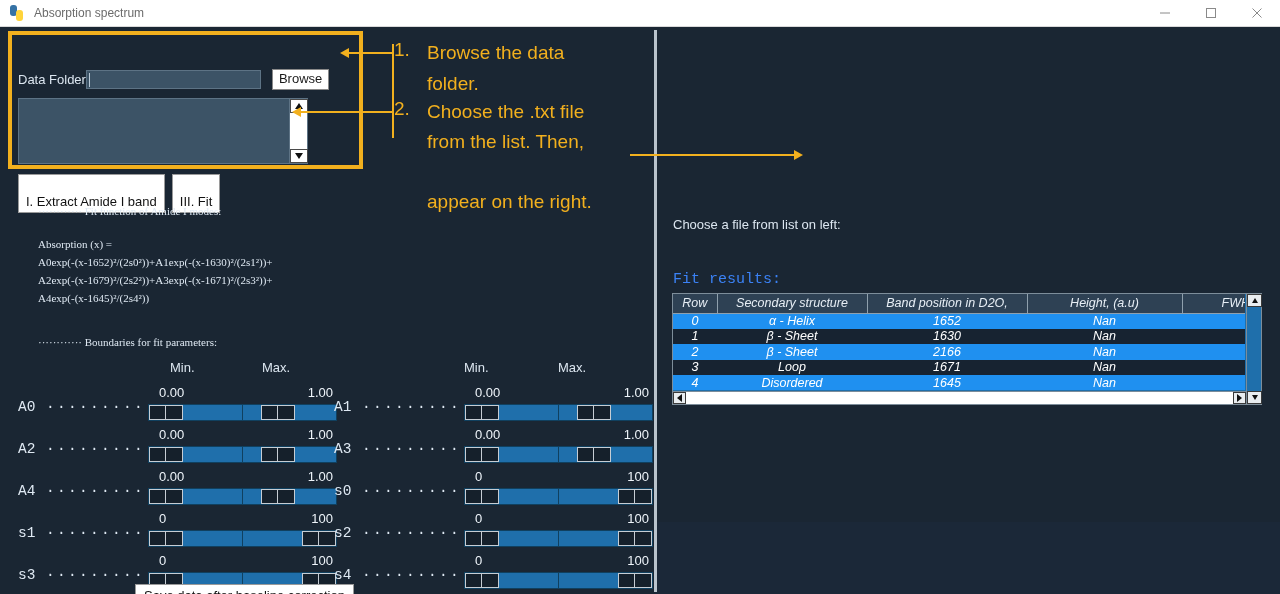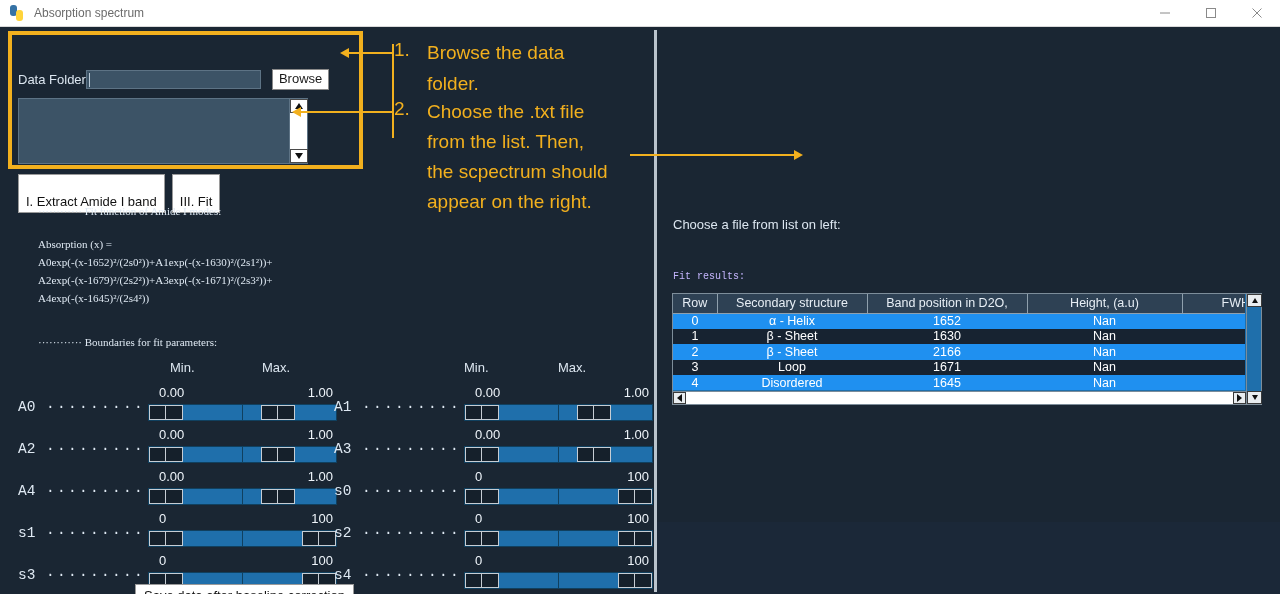--- a/index.html
+++ b/index.html
@@ -157,30 +157,30 @@
   .arrow-right {
     position: absolute; width: 0; height: 0;
     border-top: 5px solid transparent; border-bottom: 5px solid transparent;
     border-left: 9px solid #f2b01e;
   }
 
   
   #right-panel { position: absolute; left: 658px; top: 27px; width: 622px; height: 567px; }
   #choose-file-text { position: absolute; left: 15px; top: 190px; color: #dce6f0; font-size: 13px; }
   #fit-results-heading {
-    position: absolute; left: 15px; top: 244px; color: #c4b5fd;
-    font-family: "Liberation Mono", "DejaVu Sans Mono", monospace; font-size: 10px;
+    position: absolute; left: 15px; top: 244px; color: #3b82f6;
+    font-family: "Liberation Mono", "DejaVu Sans Mono", monospace; font-size: 15px;
   }
 
   
   #results-table-wrap {
     position: absolute; left: 14px; top: 266px; width: 590px; height: 112px;
     background: #1f6fab; border: 1px solid #7d8d9a;
   }
-  #results-table { position: absolute; left: 0; top: 0; right: 16px; bottom: 14px; overflow: hidden; }
+  #results-table { position: absolute; left: 0; top: 0; right: 16px; bottom: 14px; overflow: hidden; font-style: italic; }
   table.grid { border-collapse: collapse; width: 100%; table-layout: fixed; }
   table.grid th {
     background: #2e4154; color: #e7eef5; font-size: 12.5px; font-weight: normal;
     border-right: 1px solid #8fa0ad; border-bottom: 1px solid #8fa0ad;
     height: 19px; padding: 0 4px; text-align: center; overflow: hidden; white-space: nowrap;
   }
   table.grid td {
     color: #ffffff; font-size: 12.5px; height: 15.5px; padding: 0 4px;
     text-align: center; white-space: nowrap; overflow: hidden;
   }
@@ -597,17 +597,16 @@
     <div class="anno-line" style="left:630px; top:154px; width:165px;"></div>
     <div class="arrow-right" style="left:794px; top:150px;"></div>
 
     <div class="anno-num" style="left:394px; top:39px;">1.</div>
     <div class="anno-num" style="left:394px; top:98px;">2.</div>
 
     <div class="anno-text" style="left:427px; top:39px;">Browse the data</div>
     <div class="anno-text" style="left:427px; top:70px;">folder.</div>
     <div class="anno-text" style="left:427px; top:98px;">Choose the .txt file</div>
     <div class="anno-text" style="left:427px; top:128px;">from the list. Then,</div>
-    <div class="anno-text" style="left:427px; top:158px;">the scpectrum should</div>
     <div class="anno-text" style="left:427px; top:188px;">appear on the right.</div>
   </div>
 
 </div>
 
 </body></html>

